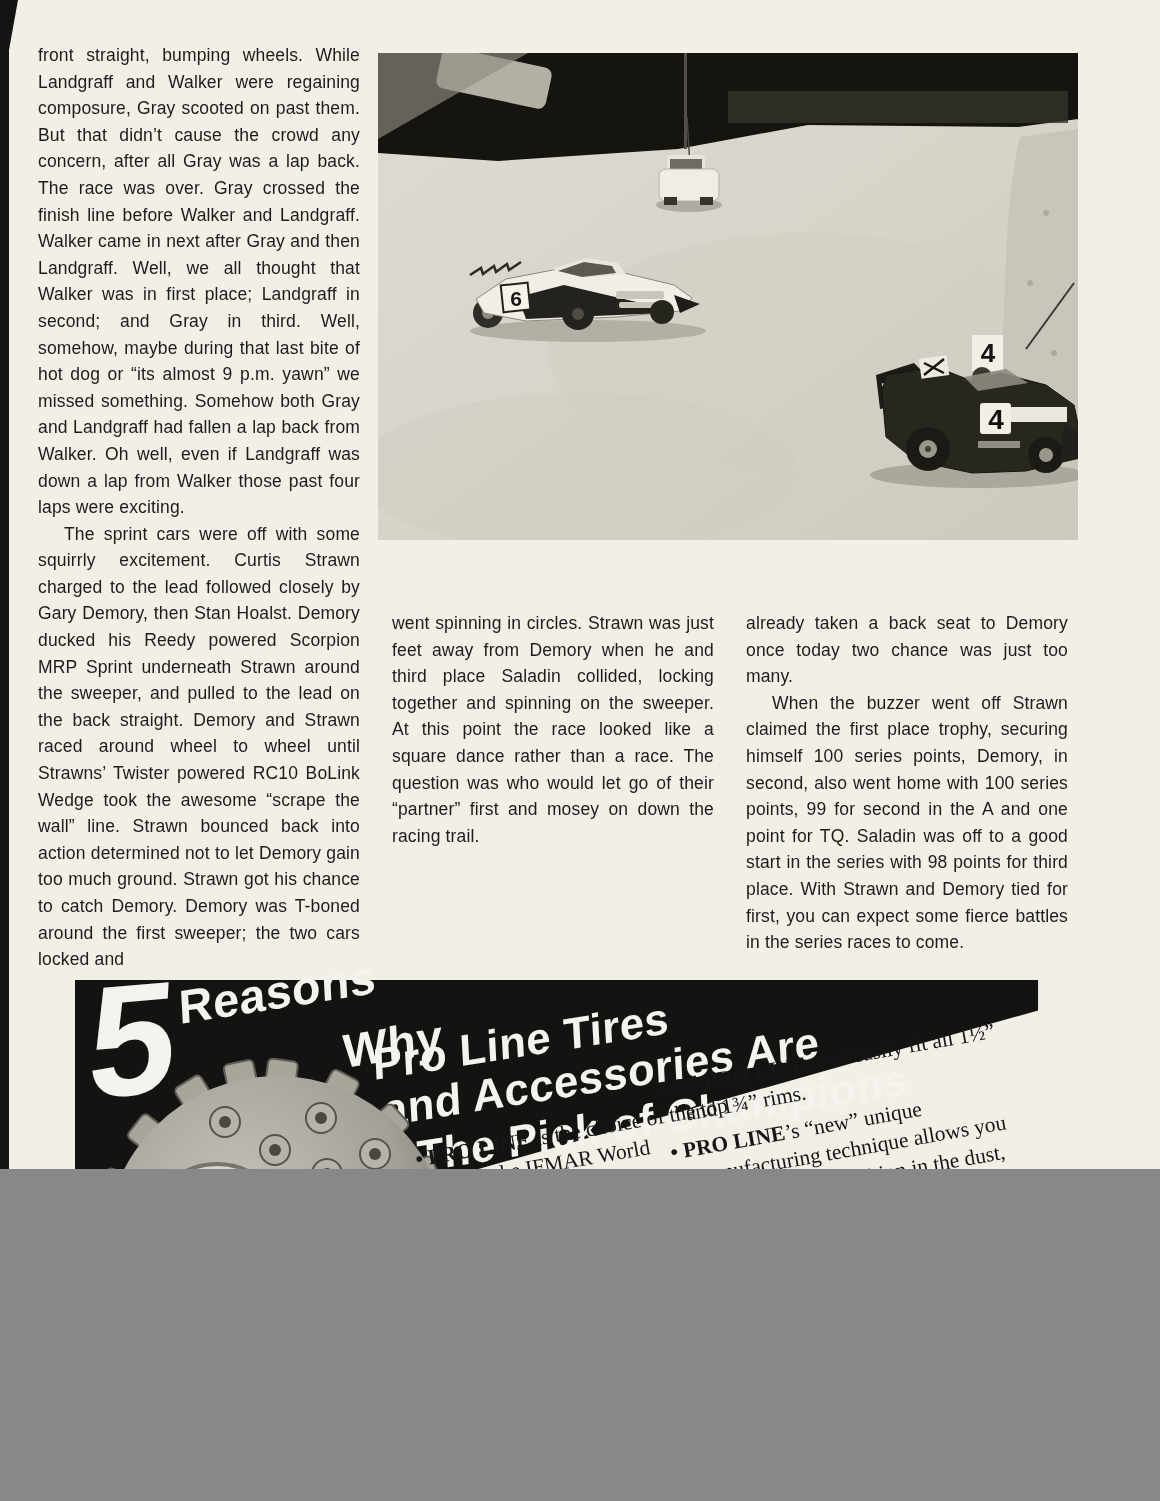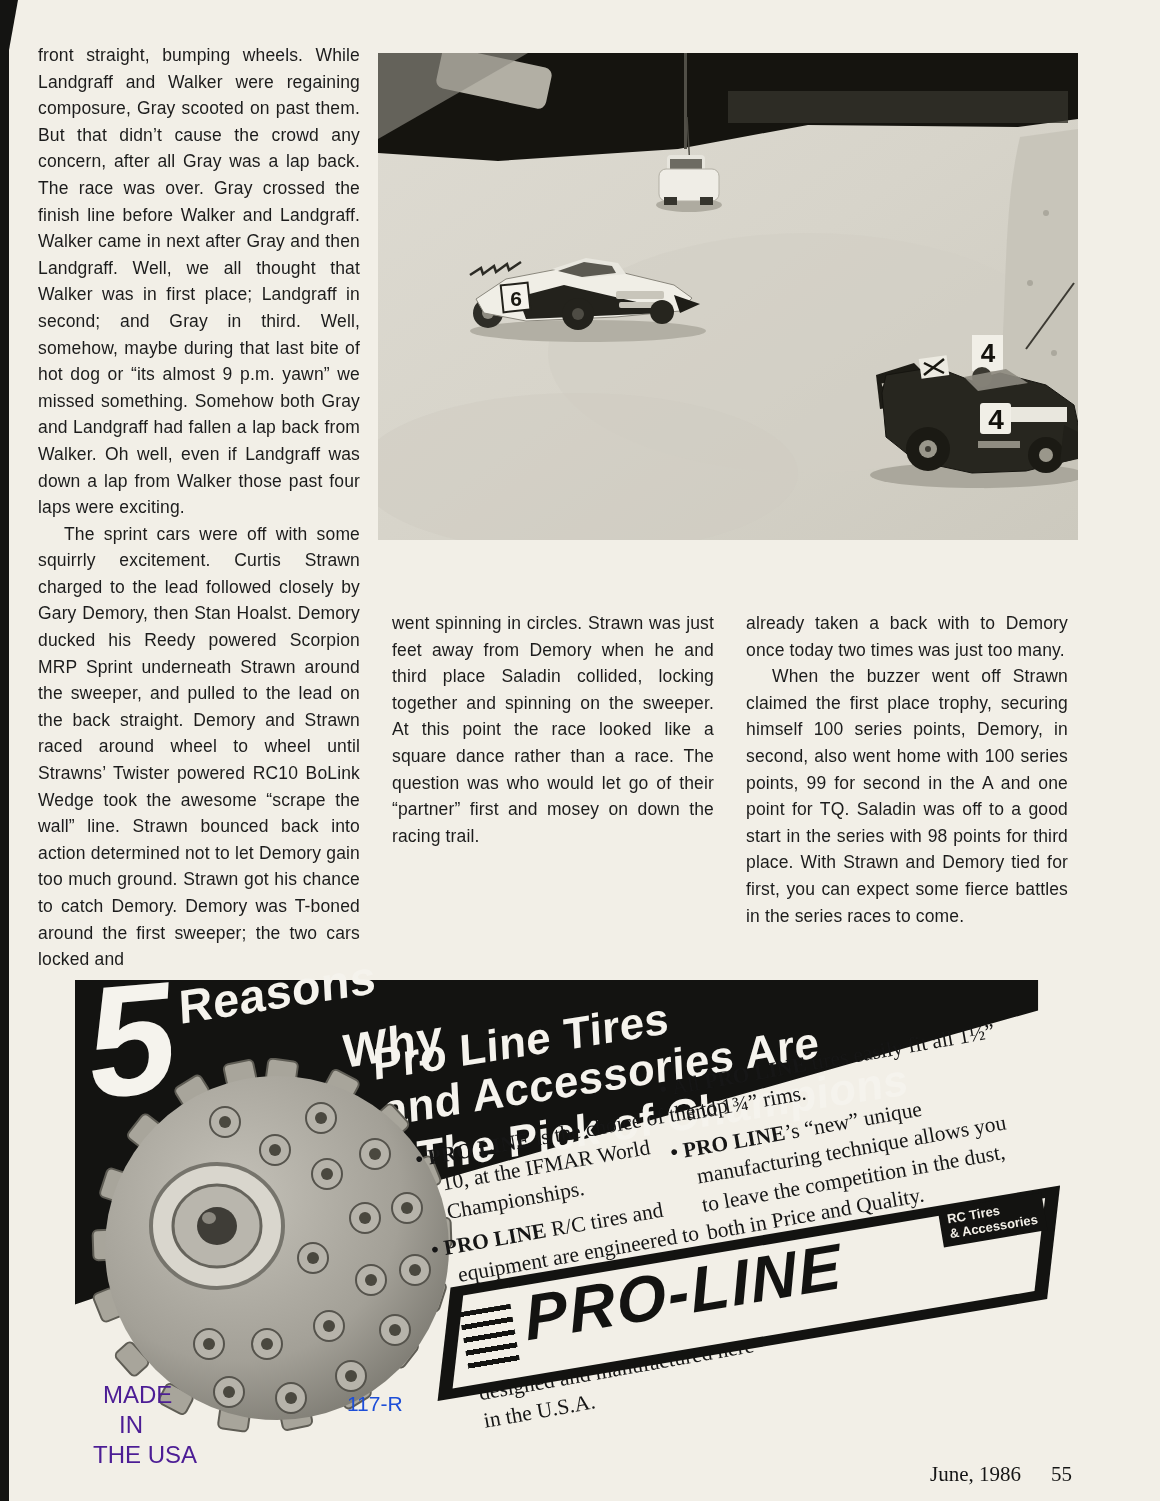--- a/index.html
+++ b/index.html
@@ -1,16 +1,16 @@
 <!DOCTYPE html>
 <html><head>
 <meta charset="utf-8">
 <style>
   html,body{margin:0;padding:0;background:#888;}
-  .page{position:relative;width:1160px;height:1501px;background:#f2efe7;overflow:hidden;
+  .page{position:relative;width:1160px;height:1169px;background:#f2efe7;overflow:hidden;
         font-family:"Liberation Sans",sans-serif;color:#1b1b1b;margin:0 auto;}
   .edge-strip{position:absolute;left:0;top:0;width:9px;height:1501px;background:#141412;}
   .edge-wedge{position:absolute;left:0;top:0;width:18px;height:70px;background:#141412;
         clip-path:polygon(0 0,100% 0,30% 100%,0 100%);}
 
   
   .col{position:absolute;width:322px;text-align:justify;font-size:17.5px;line-height:1.52;
        letter-spacing:.15px;color:#1c1c1c;}
   .col p{margin:0;}
   .col p.indent{text-indent:26px;}
@@ -84,21 +84,21 @@
   <div class="edge-wedge"></div>
 
   <div class="col" id="col1">
     <p>front straight, bumping wheels. While Landgraff and Walker were regaining composure, Gray scooted on past them. But that didn’t cause the crowd any concern, after all Gray was a lap back. The race was over. Gray crossed the finish line before Walker and Landgraff. Walker came in next after Gray and then Landgraff. Well, we all thought that Walker was in first place; Landgraff in second; and Gray in third. Well, somehow, maybe during that last bite of hot dog or “its almost 9 p.m. yawn” we missed something. Somehow both Gray and Landgraff had fallen a lap back from Walker. Oh well, even if Landgraff was down a lap from Walker those past four laps were exciting.</p>
     <p class="indent">The sprint cars were off with some squirrly excitement. Curtis Strawn charged to the lead followed closely by Gary Demory, then Stan Hoalst. Demory ducked his Reedy powered Scorpion MRP Sprint underneath Strawn around the sweeper, and pulled to the lead on the back straight. Demory and Strawn raced around wheel to wheel until Strawns’ Twister powered RC10 BoLink Wedge took the awesome “scrape the wall” line. Strawn bounced back into action determined not to let Demory gain too much ground. Strawn got his chance to catch Demory. Demory was T-boned around the first sweeper; the two cars locked and</p>
   </div>
   <div class="col" id="col2">
     <p>went spinning in circles. Strawn was just feet away from Demory when he and third place Saladin collided, locking together and spinning on the sweeper. At this point the race looked like a square dance rather than a race. The question was who would let go of their “partner” first and mosey on down the racing trail.</p>
   </div>
   <div class="col" id="col3">
-    <p>already taken a back with to Demory once today two times was just too many.</p>
+    <p>already taken a back seat to Demory once today two chance was just too many.</p>
     <p class="indent">When the buzzer went off Strawn claimed the first place trophy, securing himself 100 series points, Demory, in second, also went home with 100 series points, 99 for second in the A and one point for TQ. Saladin was off to a good start in the series with 98 points for third place. With Strawn and Demory tied for first, you can expect some fierce battles in the series races to come.</p>
   </div>
 
   <div class="photo">
     <svg viewBox="0 0 700 487" width="700" height="487">
       <defs>
         <linearGradient id="dirt" x1="0" y1="0" x2="1" y2="1">
           <stop offset="0" stop-color="#dedbd2"></stop>
             <stop offset="0.5" stop-color="#d7d4ca"></stop>
           <stop offset="1" stop-color="#ccc9be"></stop>

